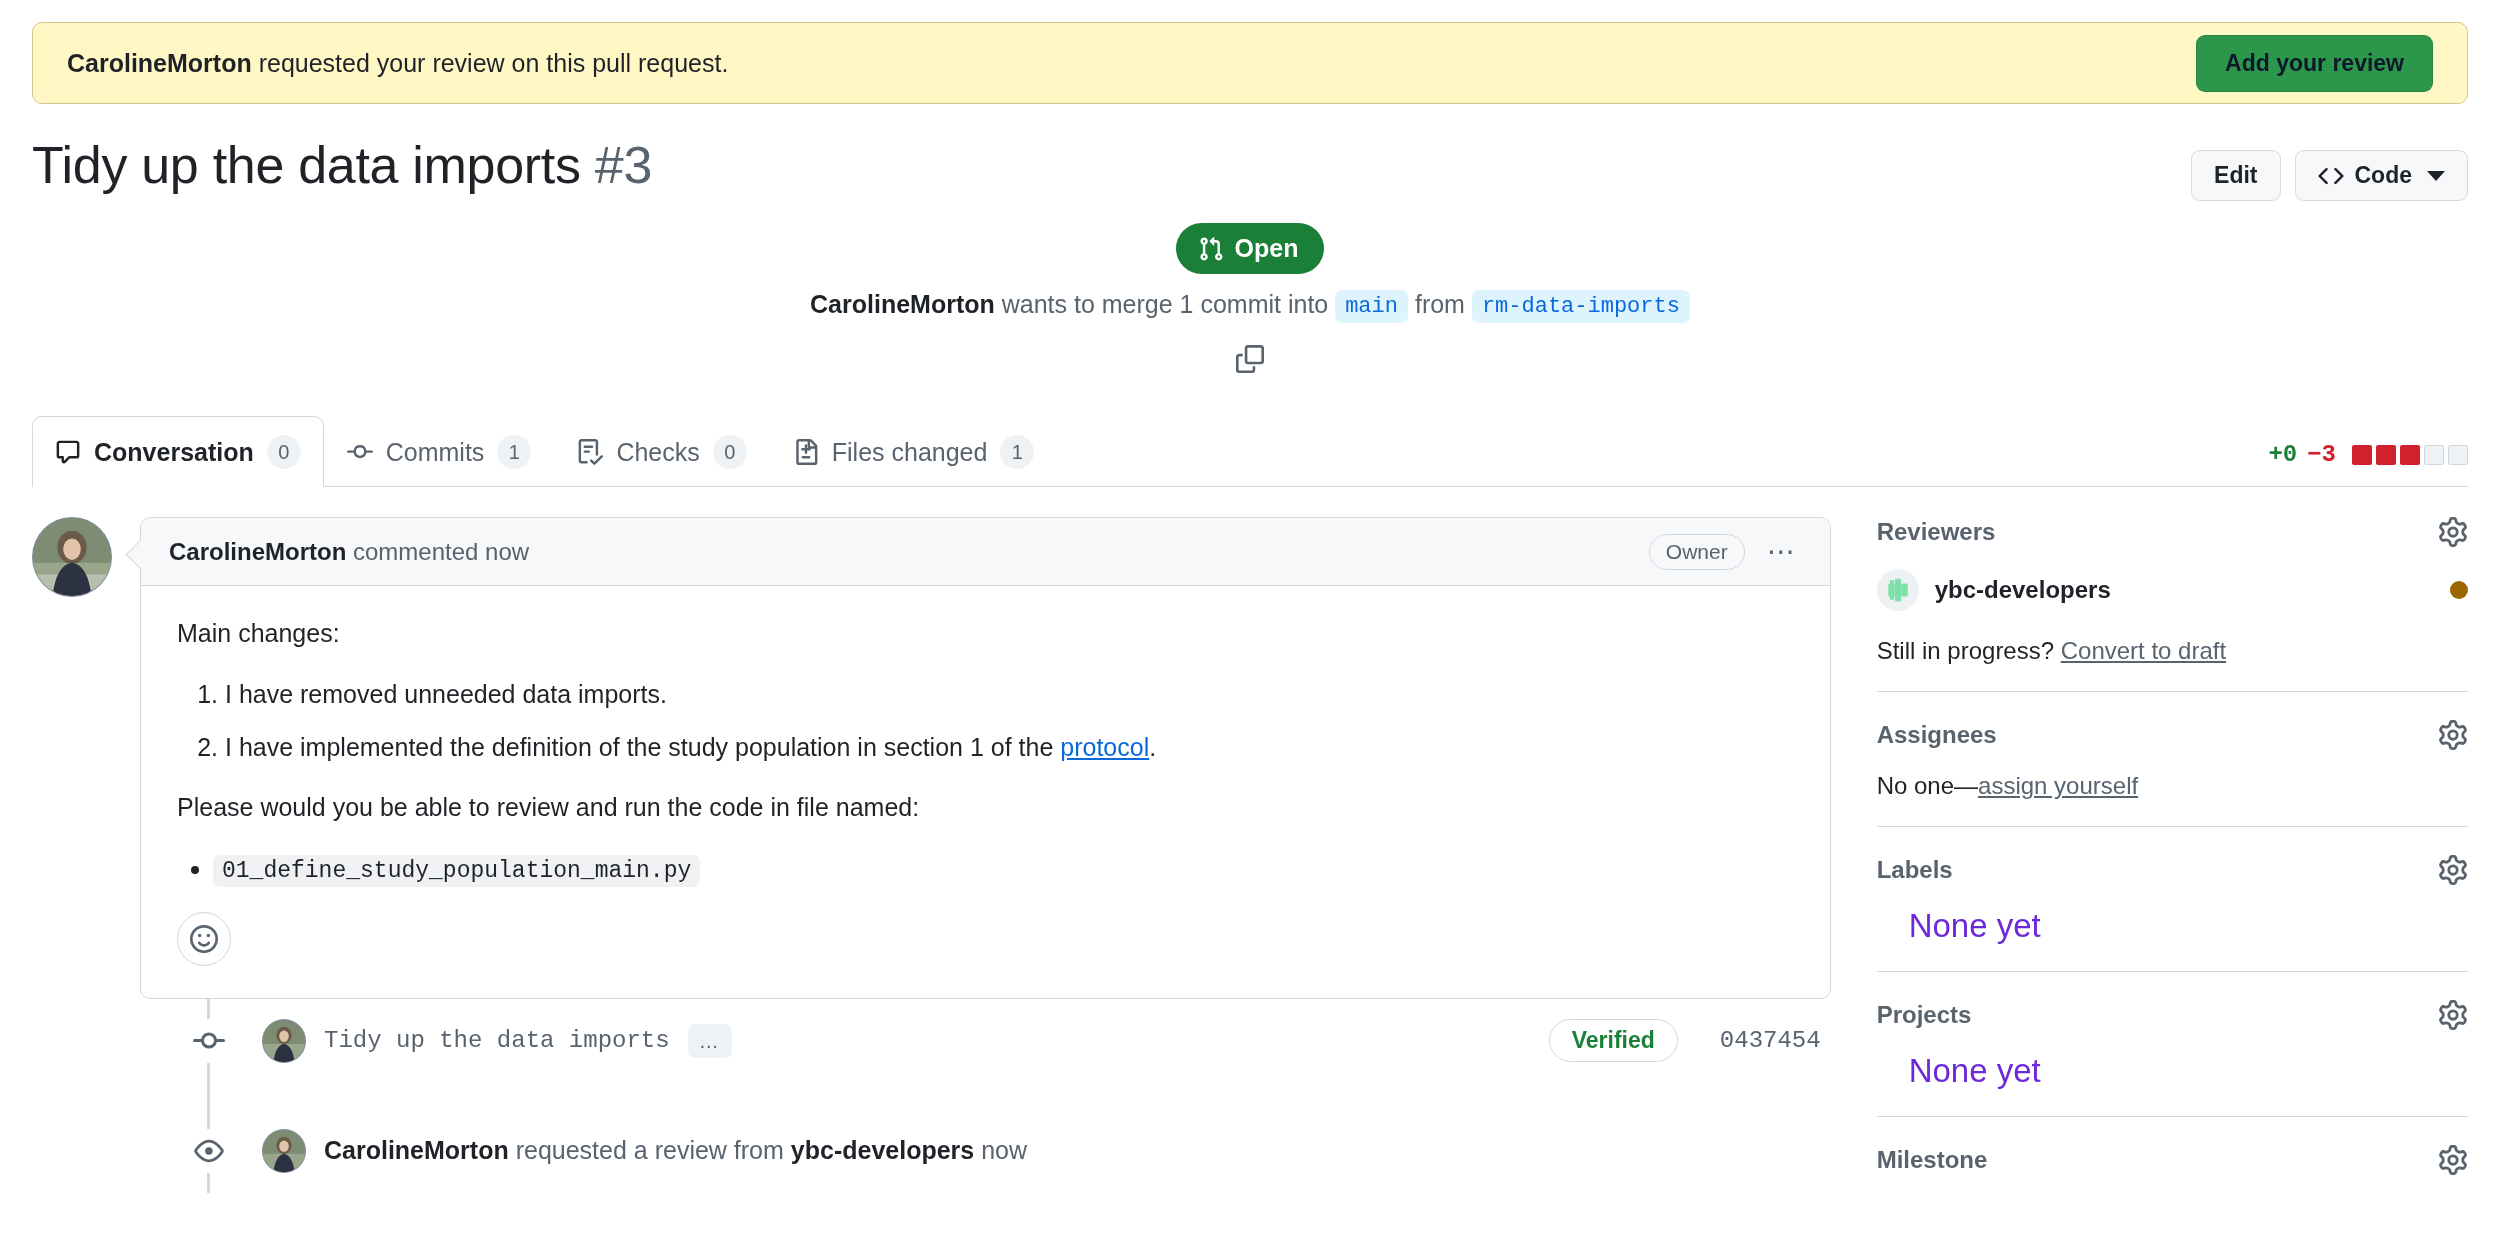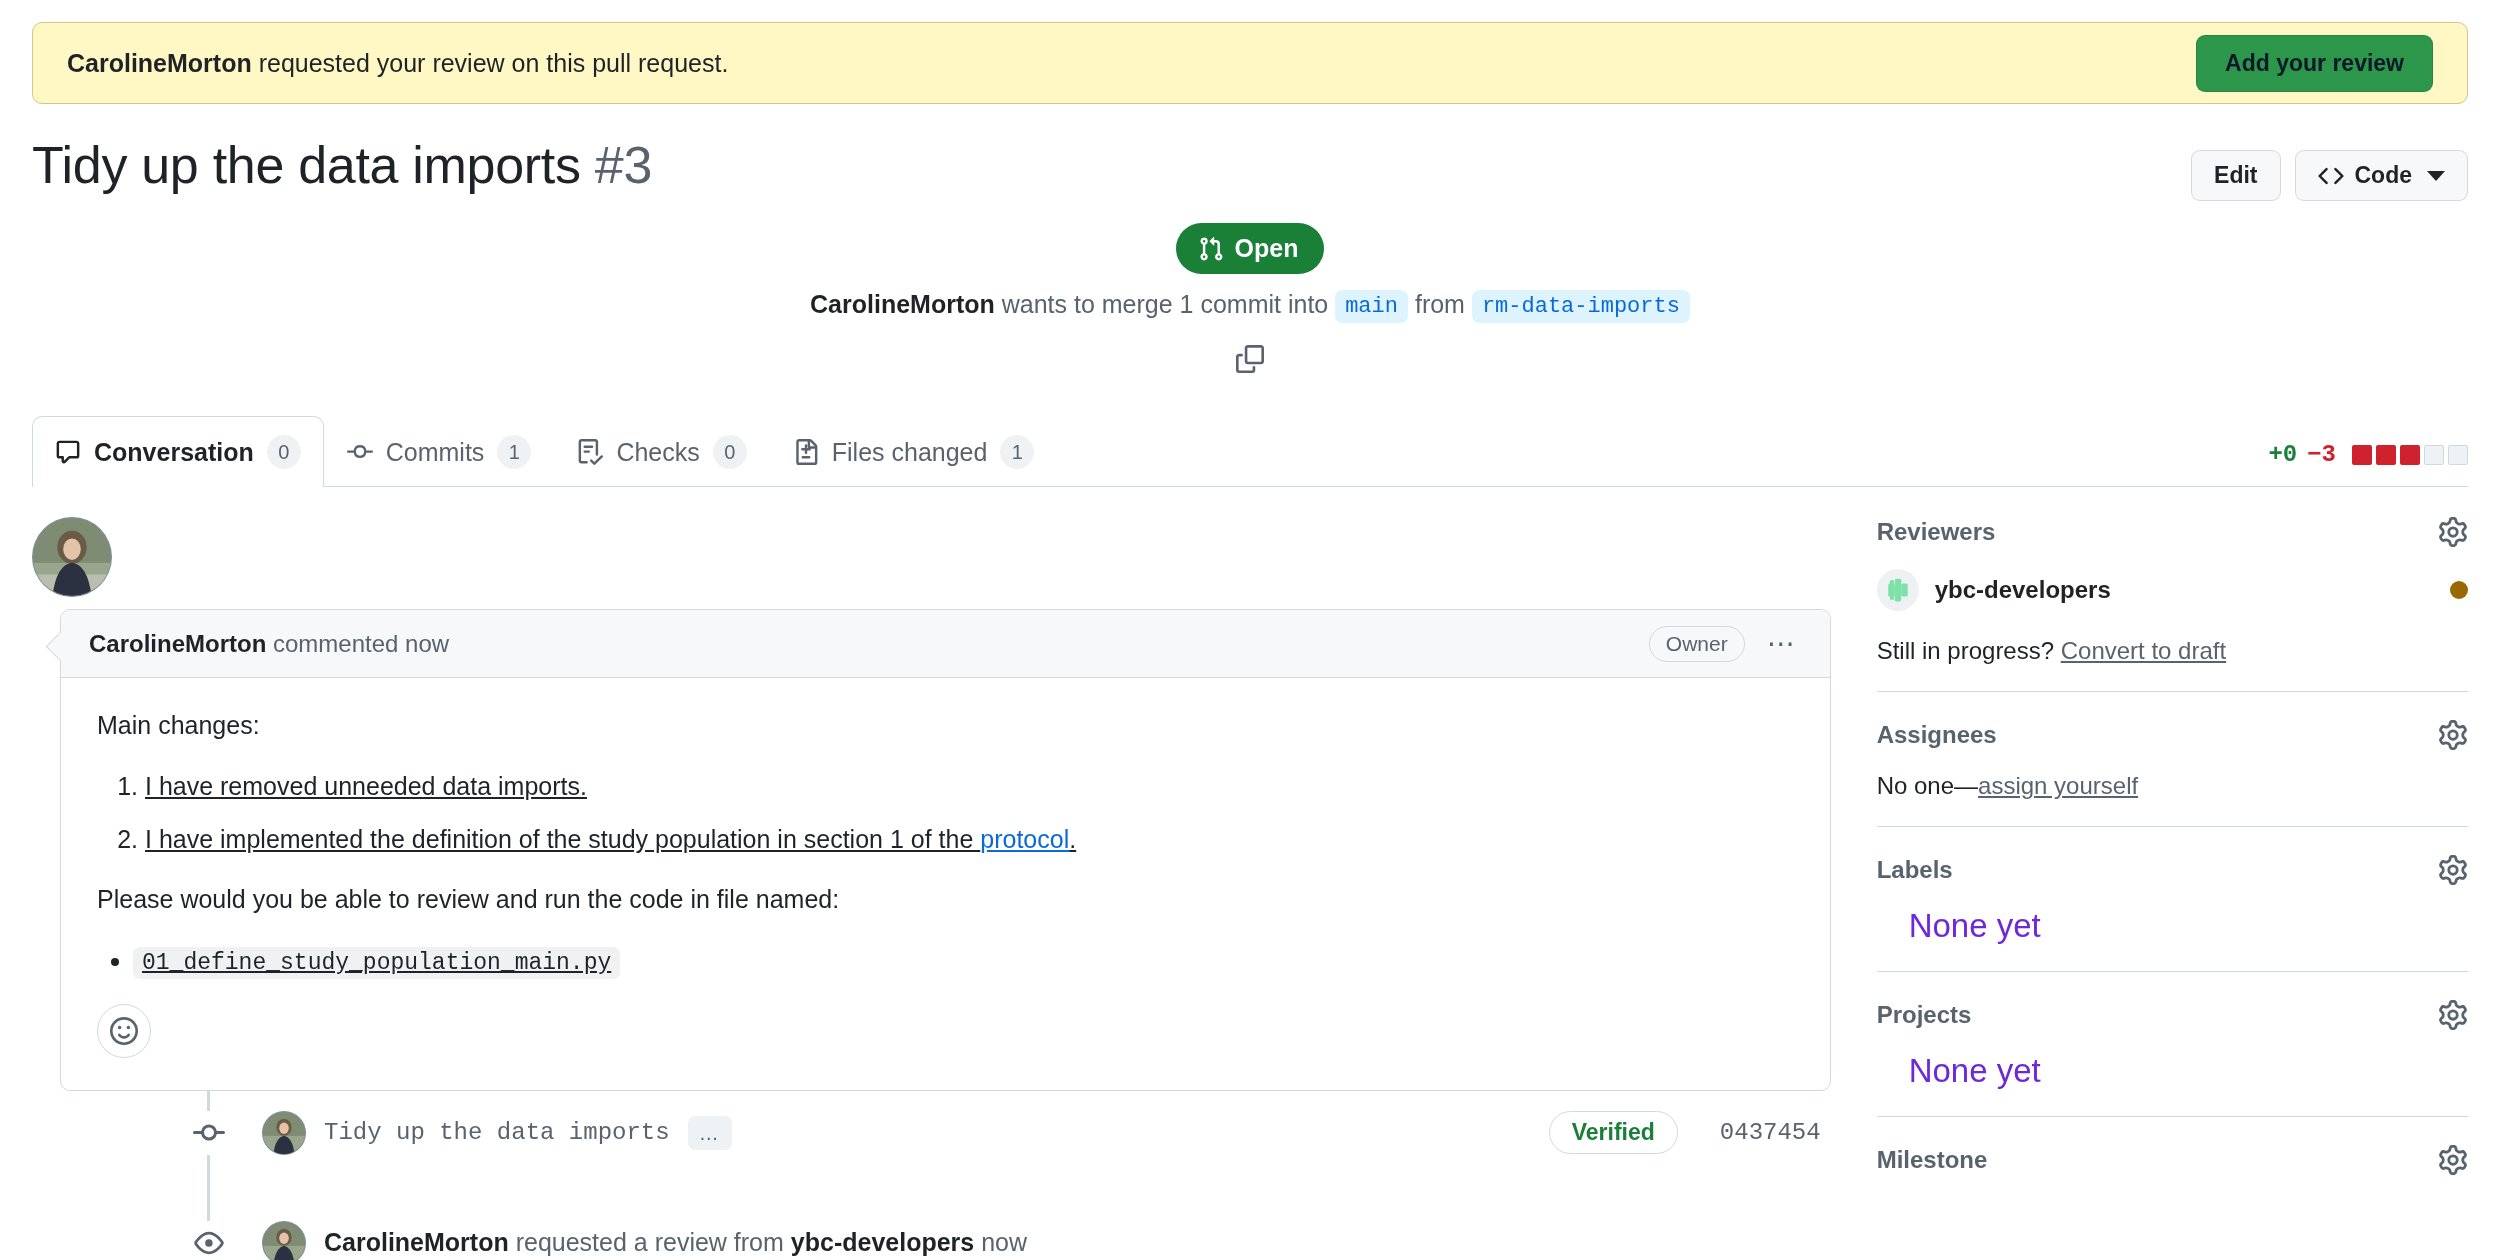--- a/index.html
+++ b/index.html
@@ -191,21 +191,21 @@
   
   .content {
     display: flex;
     gap: 46px;
     margin-top: 30px;
   }
   .main-col { width: 1825px; position: relative; }
   .side-col { width: 600px; }
 
   
-  .comment-block { display: flex; gap: 12px; position: relative; flex-direction: column; }
+  .comment-block { display: flex; gap: 0; position: relative; }
   .avatar-lg {
     width: 80px; height: 80px;
     border-radius: 50%;
     flex: 0 0 80px;
     overflow: hidden;
     border: 1px solid rgba(31,35,40,0.12);
     background: #8a9ba8;
   }
   .avatar-mini {
     width: 44px; height: 44px;
@@ -259,21 +259,21 @@
     color: #59636e;
     font-size: 28px;
     letter-spacing: 3px;
     cursor: pointer;
     line-height: 1;
     padding: 0 4px;
   }
   .comment-body { padding: 28px 36px 18px 36px; }
   .cb-p { font-size: 25px; line-height: 1.55; margin-bottom: 22px; }
   .cb-list { margin: 0 0 22px 48px; }
-  .cb-list li { font-size: 25px; line-height: 1.55; margin-bottom: 14px; text-decoration: underline; }
+  .cb-list li { font-size: 25px; line-height: 1.55; margin-bottom: 14px; }
   .cb-list.bullets { list-style: disc; margin-left: 36px; }
   .cb-link { color: #0969da; text-decoration: underline; }
   code.inline {
     background: #eff1f3;
     border-radius: 7px;
     padding: 3px 9px;
     font-family: "Liberation Mono", monospace;
     font-size: 23px;
   }
   .reaction-btn {

